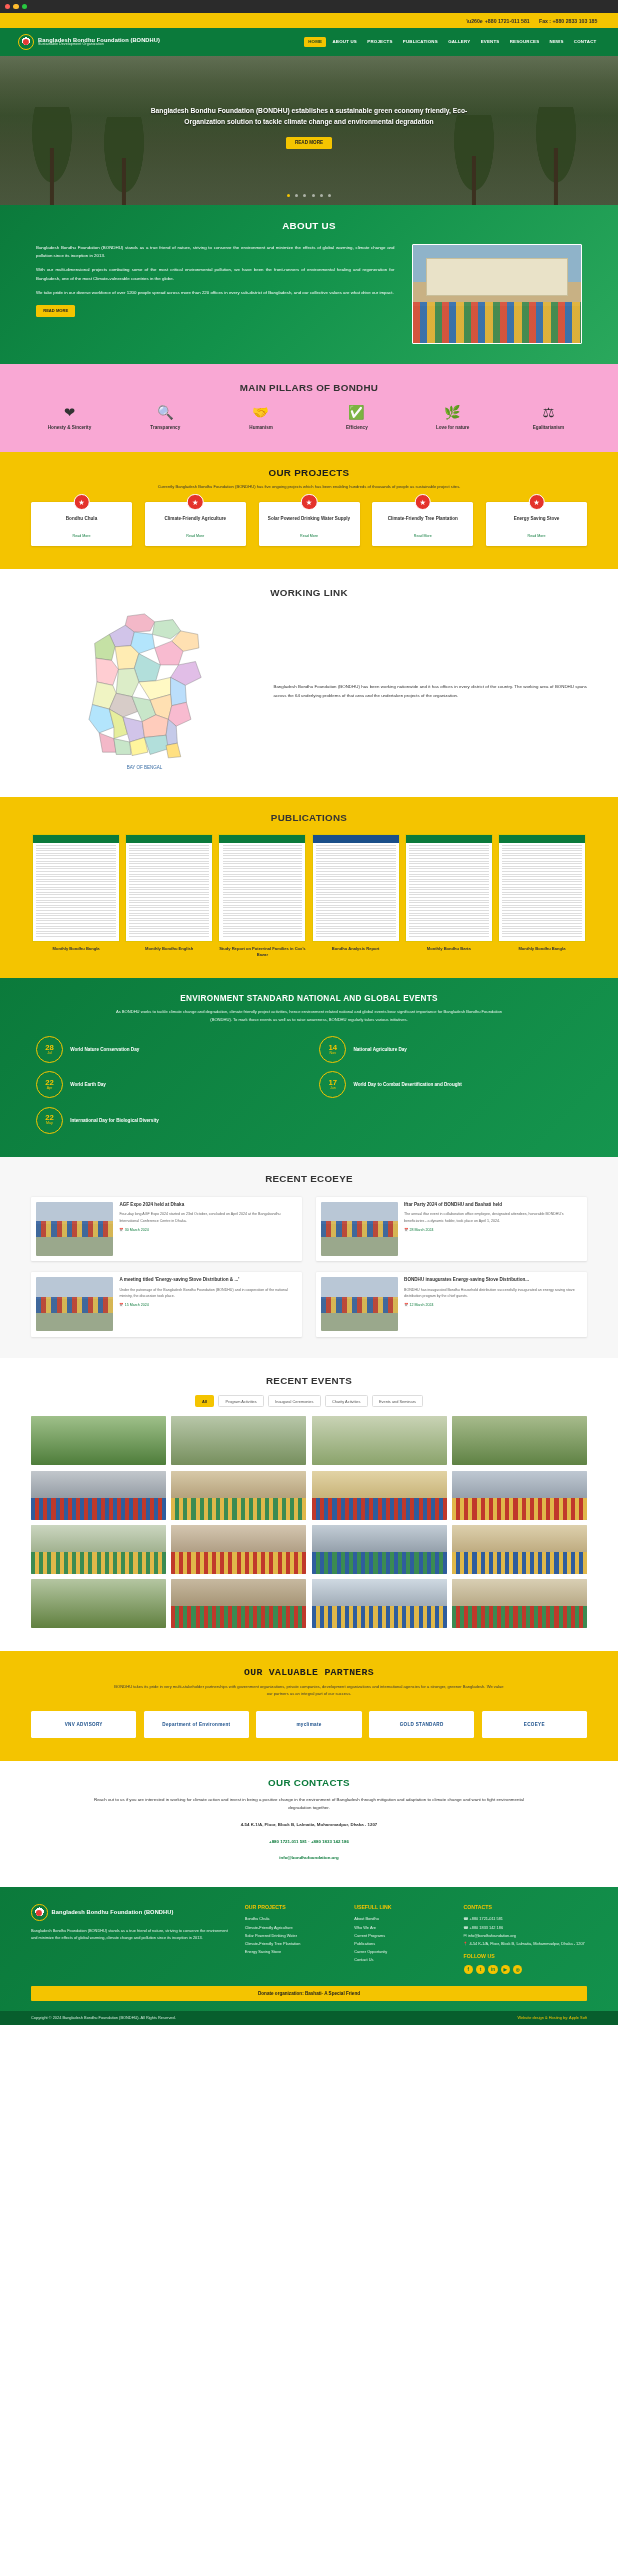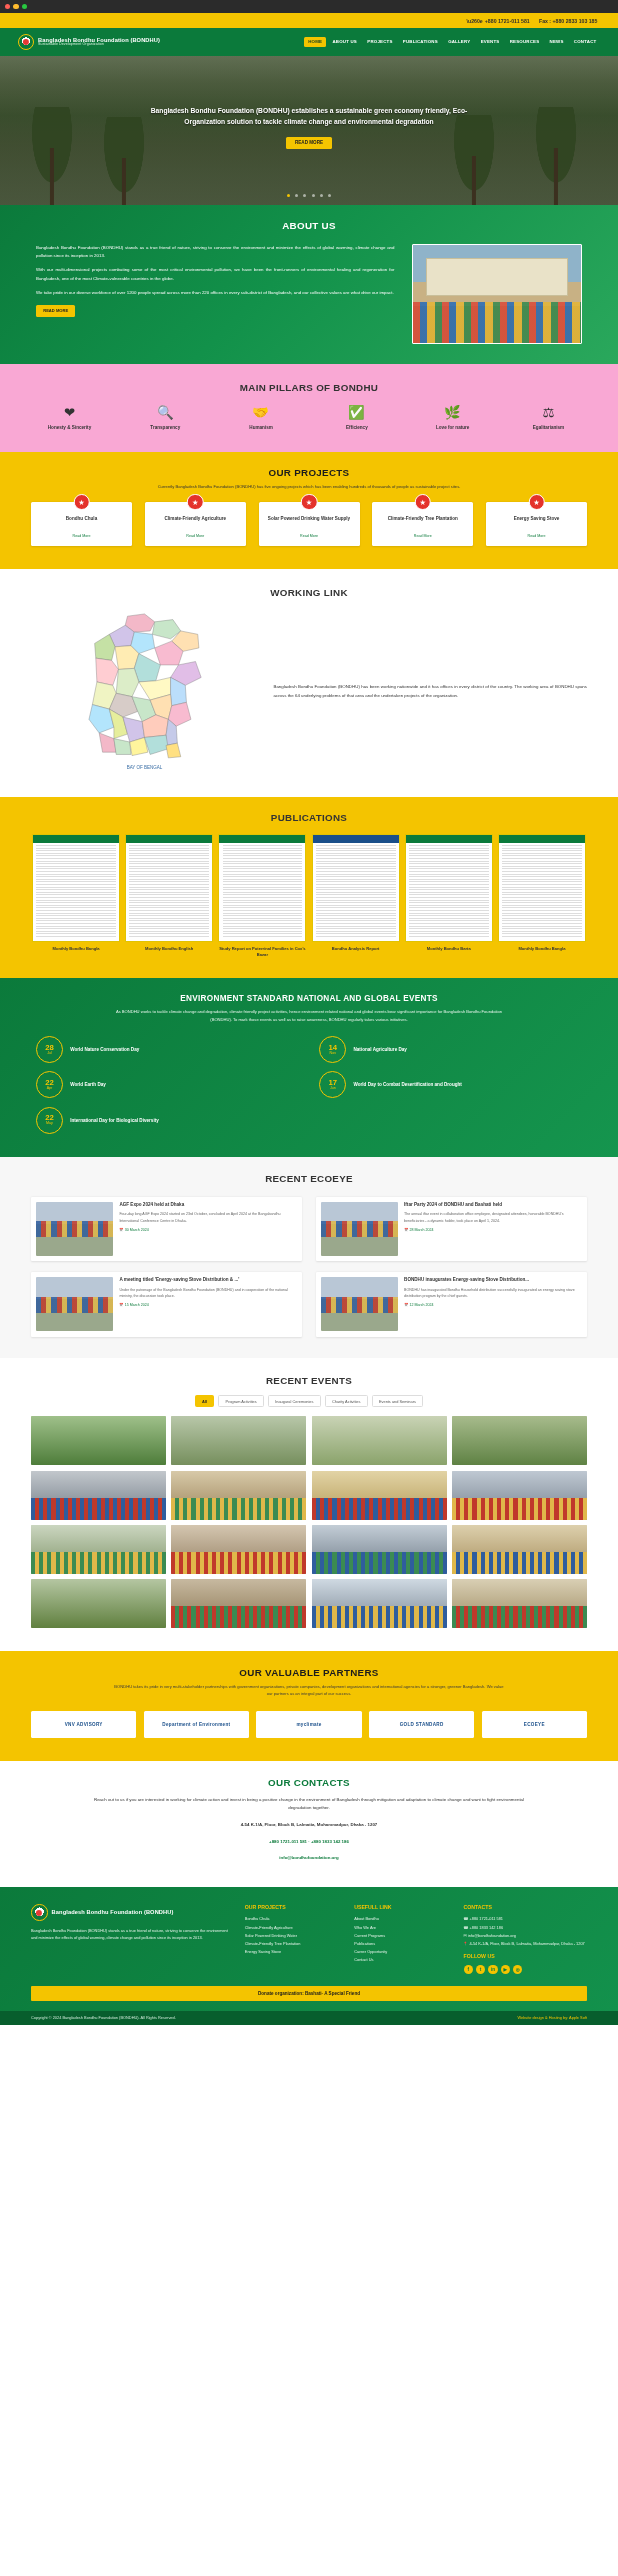--- a/index.html
+++ b/index.html
@@ -167,21 +167,21 @@
   .filters { display:flex; gap: 4.1px; justify-content:center; margin-top: 9.3px; }
   .filters .f { font-size: 3.9px; padding: 2.6px 6.2px; border:0.5px solid #ddd; border-radius: 1.5px; color:#555; }
   .filters .f.on { background:#f4c400; border-color:#f4c400; color:#222; font-weight:bold; }
   .ph-grid { display:grid; grid-template-columns: repeat(4, 1fr); gap: 5.2px; margin-top: 9.3px; }
   .ph { height: 49px; border-radius:1px; overflow:hidden; position:relative; background:#cfd8c3;}
   .ph .a{position:absolute;inset:0;}
   .ph .b{position:absolute;bottom:0;left:0;right:0;height:45%;}
 
   
   .partners { background:#f4c400; padding: 15.5px 31px 23px; }
-  .partners .sec-title { color:#1c1c1c; }
+  .partners .sec-title { color:#1c1c1c;font-family:Liberation Mono, monospace; }
   .partners .sec-sub { font-size: 4.1px; color:#3a3a3a; }
   .part-row { display:flex; justify-content: space-between; align-items:center; margin-top: 13.4px; gap: 7.2px; }
   .part {
     background:#fff; height: 27px; flex:1; border-radius:1.5px; display:flex; align-items:center;
     justify-content:center; font-size: 4.6px; font-weight:bold; color:#1a4f8a; letter-spacing:0.3px;
   }
 
   
   .contacts { background:#fff; padding: 16.5px 31px 24px; text-align:center; }
   .contacts .sec-title { color:#0b7a3b; }

